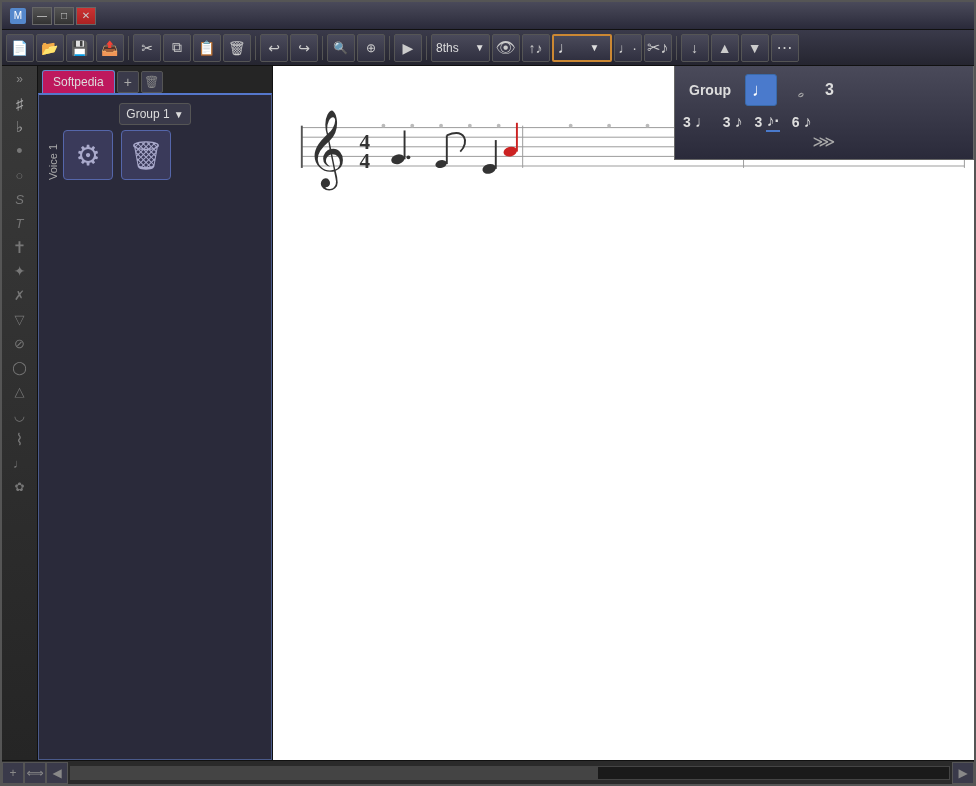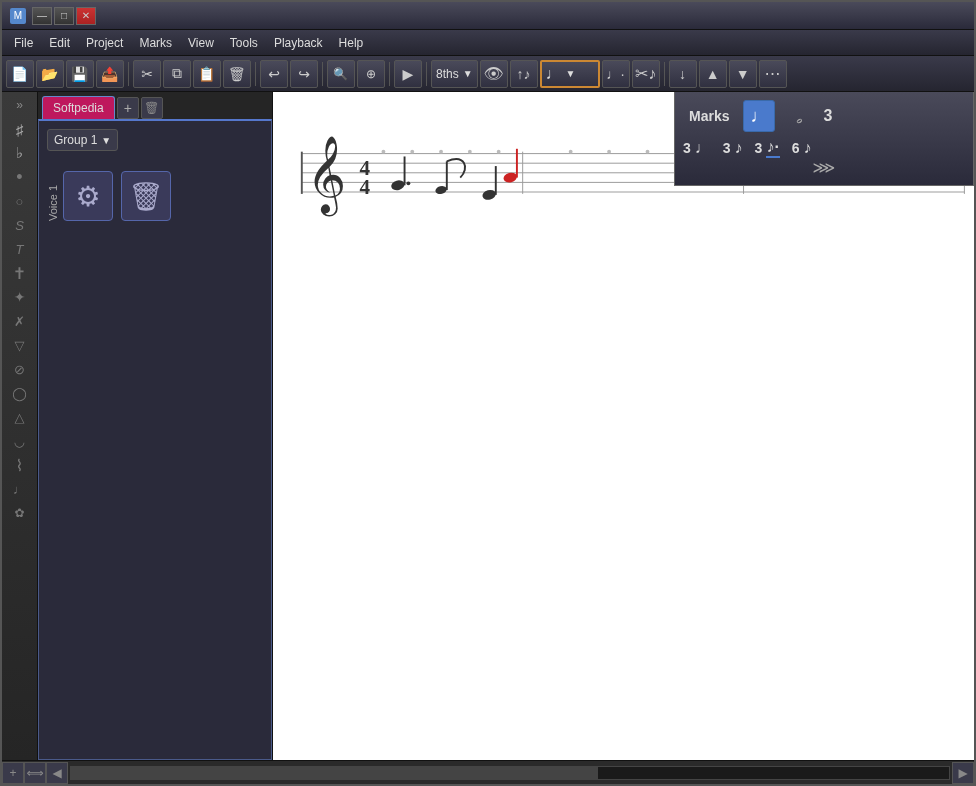--- a/index.html
+++ b/index.html
@@ -120,21 +120,21 @@
       height: 28px;
       background: linear-gradient(180deg, #4a4a5a 0%, #303040 100%);
       border: 1px solid #555;
       border-radius: 2px;
       color: #ddd;
       font-size: 12px;
       padding: 0 4px;
       cursor: pointer;
       display: flex;
       align-items: center;
-      gap: 4px;
+      gap: 16px;
     }
 
     
     .tb-dropdown-orange {
       border: 2px solid #cc8833;
     }
 
     
     #note-dropdown-popup {
       position: absolute;
@@ -326,21 +326,22 @@
       border-top: 2px solid #5577cc;
       margin: 0;
       padding: 8px;
       display: flex;
       flex-direction: column;
     }
 
     .group-header {
       display: flex;
       align-items: center;
-      margin-bottom: 20px;
+      margin-bottom: 5px;
+      justify-content: center;
     }
     .group-dropdown {
       background: #3a3a4a;
       border: 1px solid #555;
       border-radius: 3px;
       color: #ddd;
       padding: 3px 6px;
       font-size: 12px;
       cursor: pointer;
       display: flex;
@@ -467,30 +468,20 @@
     <div id="titlebar-icon">
       <span>M</span>
     </div>
     <div id="titlebar-controls">
       <div class="title-btn">—</div>
       <div class="title-btn">□</div>
       <div class="title-btn close">✕</div>
     </div>
   </div>
 
-  <div id="menubar">
-  <div class="menu-item">File</div>
-      <div class="menu-item">Edit</div>
-      <div class="menu-item">Project</div>
-      <div class="menu-item">Marks</div>
-      <div class="menu-item">View</div>
-      <div class="menu-item">Tools</div>
-      <div class="menu-item">Playback</div>
-      <div class="menu-item">Help</div>
-    </div>
 
   <div id="toolbar">
     <div class="tb-btn">📄</div>
     <div class="tb-btn">📂</div>
     <div class="tb-btn">💾</div>
     <div class="tb-btn">📤</div>
     <div class="tb-separator"></div>
     <div class="tb-btn">✂</div>
     <div class="tb-btn">⧉</div>
     <div class="tb-btn">📋</div>
@@ -517,21 +508,21 @@
     <div class="tb-btn" style="font-size:14px;">♩·</div>
     <div class="tb-btn" style="font-size:16px;">✂♪</div>
     <div class="tb-separator"></div>
     <div class="tb-btn">↓</div>
     <div class="tb-btn">▲</div>
     <div class="tb-btn">▼</div>
     <div class="tb-btn" style="font-size:16px;">⋯</div>
 
     <div id="note-dropdown-popup">
       <div class="note-popup-row1">
-        <span class="auto-label">Marks</span>
+        <span class="auto-label">Group</span>
         <div class="note-icon-btn">♩</div>
         <div class="note-icon-btn inactive" style="font-size:22px;">𝅗</div>
         <span class="number-label">3</span>
       </div>
       <div class="note-popup-row2">
         <div class="triplet-group">
           <span class="triplet-num">3</span>
           <span class="triplet-note" style="cursor:pointer;">♩</span>
         </div>
         <div class="triplet-group">

